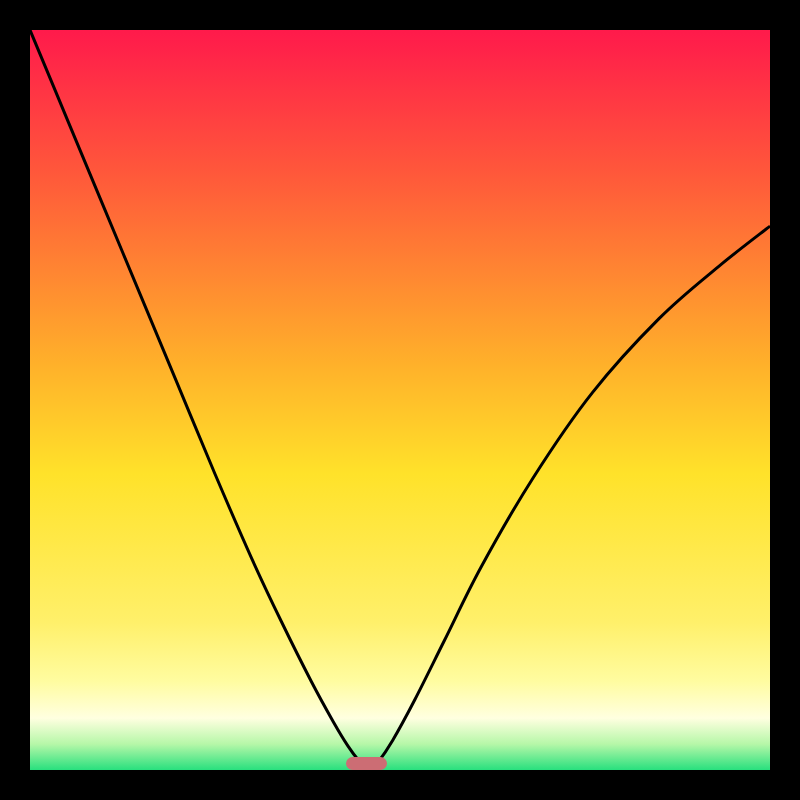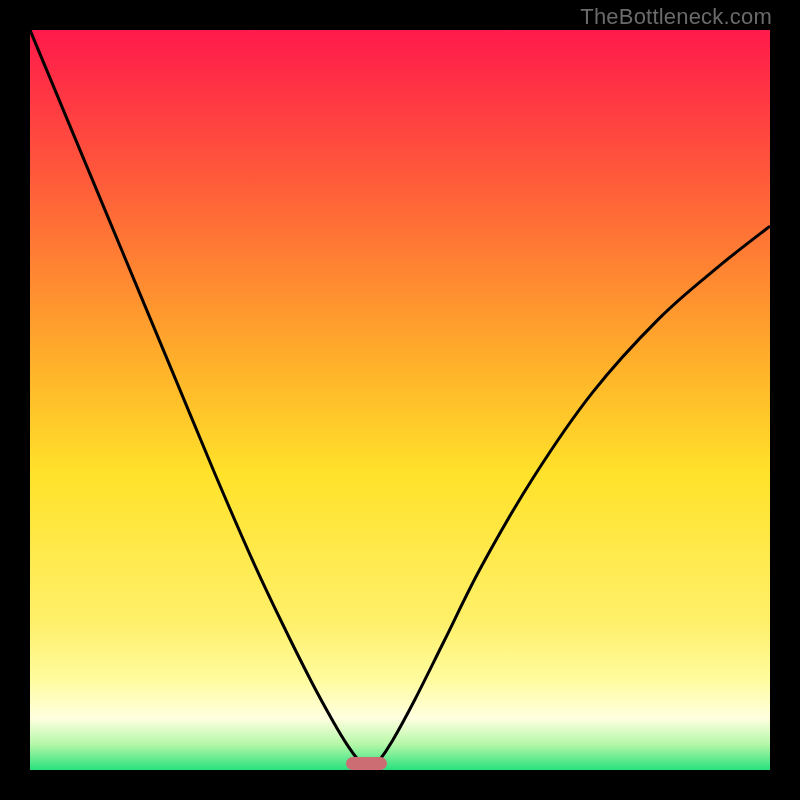--- a/index.html
+++ b/index.html
@@ -62,14 +62,13 @@
             <stop offset="100%" stop-color="#28e07e"></stop>
           </linearGradient>
       </defs>
       <rect x="0" y="0" width="740" height="740" fill="url(#bg-grad)"></rect>
       <path id="curve-left" fill="none" stroke="#000" stroke-width="3" d="M 0 0 C 6.166666666666667 14.799999999999992, 24.666666666666664 59.199999999999946, 37 88.79999999999995 C 49.333333333333336 118.39999999999996, 61.666666666666664 148.00000000000003, 74 177.60000000000002 C 86.33333333333333 207.20000000000002, 98.66666666666667 236.79999999999998, 111 266.4 C 123.33333333333333 296, 135.66666666666666 325.59999999999997, 148 355.2 C 160.33333333333334 384.8, 172.66666666666666 415.01666666666665, 185 444 C 197.33333333333334 472.98333333333335, 210.9 504.43333333333334, 222 529.1 C 233.1 553.7666666666667, 241.73333333333335 571.65, 251.60000000000002 592 C 261.4666666666667 612.35, 272.56666666666666 634.5500000000001, 281.2 651.2 C 289.8333333333333 667.85, 297.2333333333333 681.0466666666666, 303.4 691.9 C 309.56666666666666 702.7533333333333, 313.8833333333333 709.7833333333334, 318.2 716.32 C 322.51666666666665 722.8566666666667, 326.2166666666667 727.5433333333333, 329.3 731.12 C 332.3833333333333 734.6966666666667, 334.84999999999997 736.3, 336.7 737.78 C 338.55 739.26, 339.78333333333336 739.63, 340.40000000000003 740"></path>
       <path id="curve-right" fill="none" stroke="#000" stroke-width="3" d="M 340.40000000000003 740 C 341.6333333333333 738.7666666666667, 344.09999999999997 737.5333333333333, 347.79999999999995 732.6 C 351.49999999999994 727.6666666666667, 356.4333333333333 720.8833333333333, 362.59999999999997 710.4 C 368.76666666666665 699.9166666666666, 376.1666666666667 686.35, 384.8 669.7 C 393.43333333333334 653.0500000000001, 403.30000000000007 632.7, 414.40000000000003 610.5 C 425.5 588.3, 436.59999999999997 563.6333333333333, 451.4 536.5 C 466.2 509.3666666666667, 484.70000000000005 476.68333333333334, 503.20000000000005 447.7 C 521.7 418.71666666666664, 541.4333333333333 389.1166666666666, 562.4 362.59999999999997 C 583.3666666666667 336.0833333333333, 608.0333333333333 309.5666666666667, 629 288.6 C 649.9666666666667 267.6333333333333, 669.7 252.2166666666666, 688.2 236.79999999999995 C 706.7 221.3833333333333, 731.3666666666667 202.88333333333335, 740 196.10000000000002"></path>
     </svg>
     <div id="marker" class="marker" style="width: 40.7px; height: 13.32px; left: 316.35px; top: 726.68px; background: rgb(204, 109, 116);"></div>
   </div>
 
-  <div class="watermark">TheBottleneck.com</div>
 </div>
 
 </body></html>

